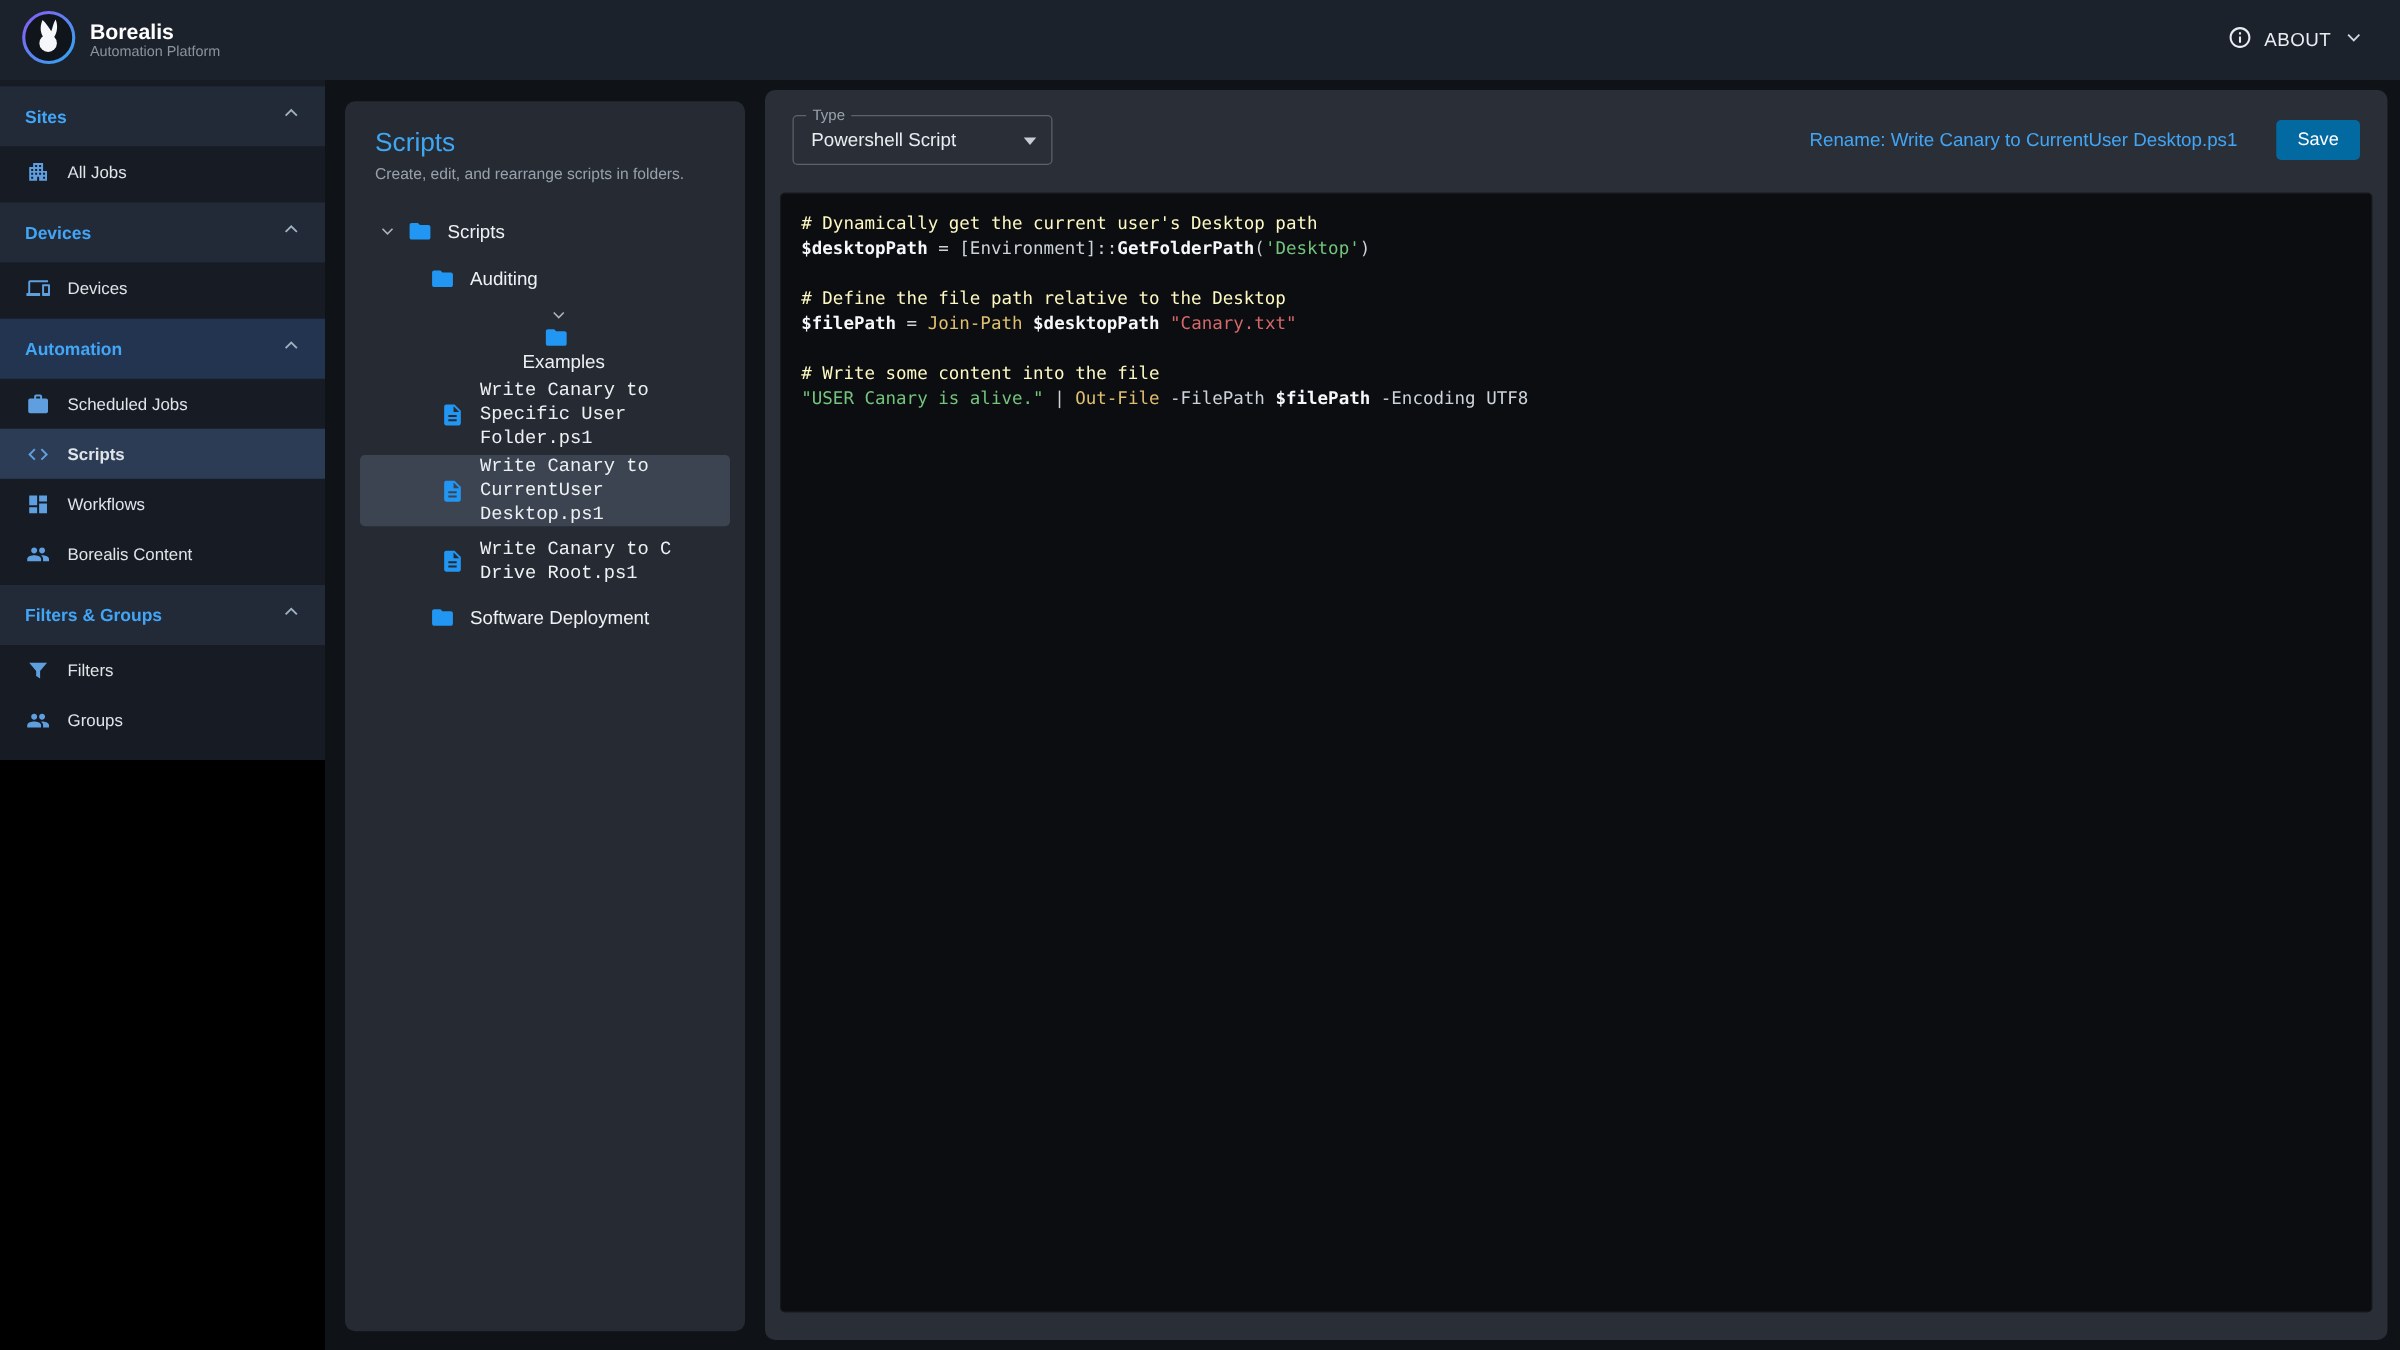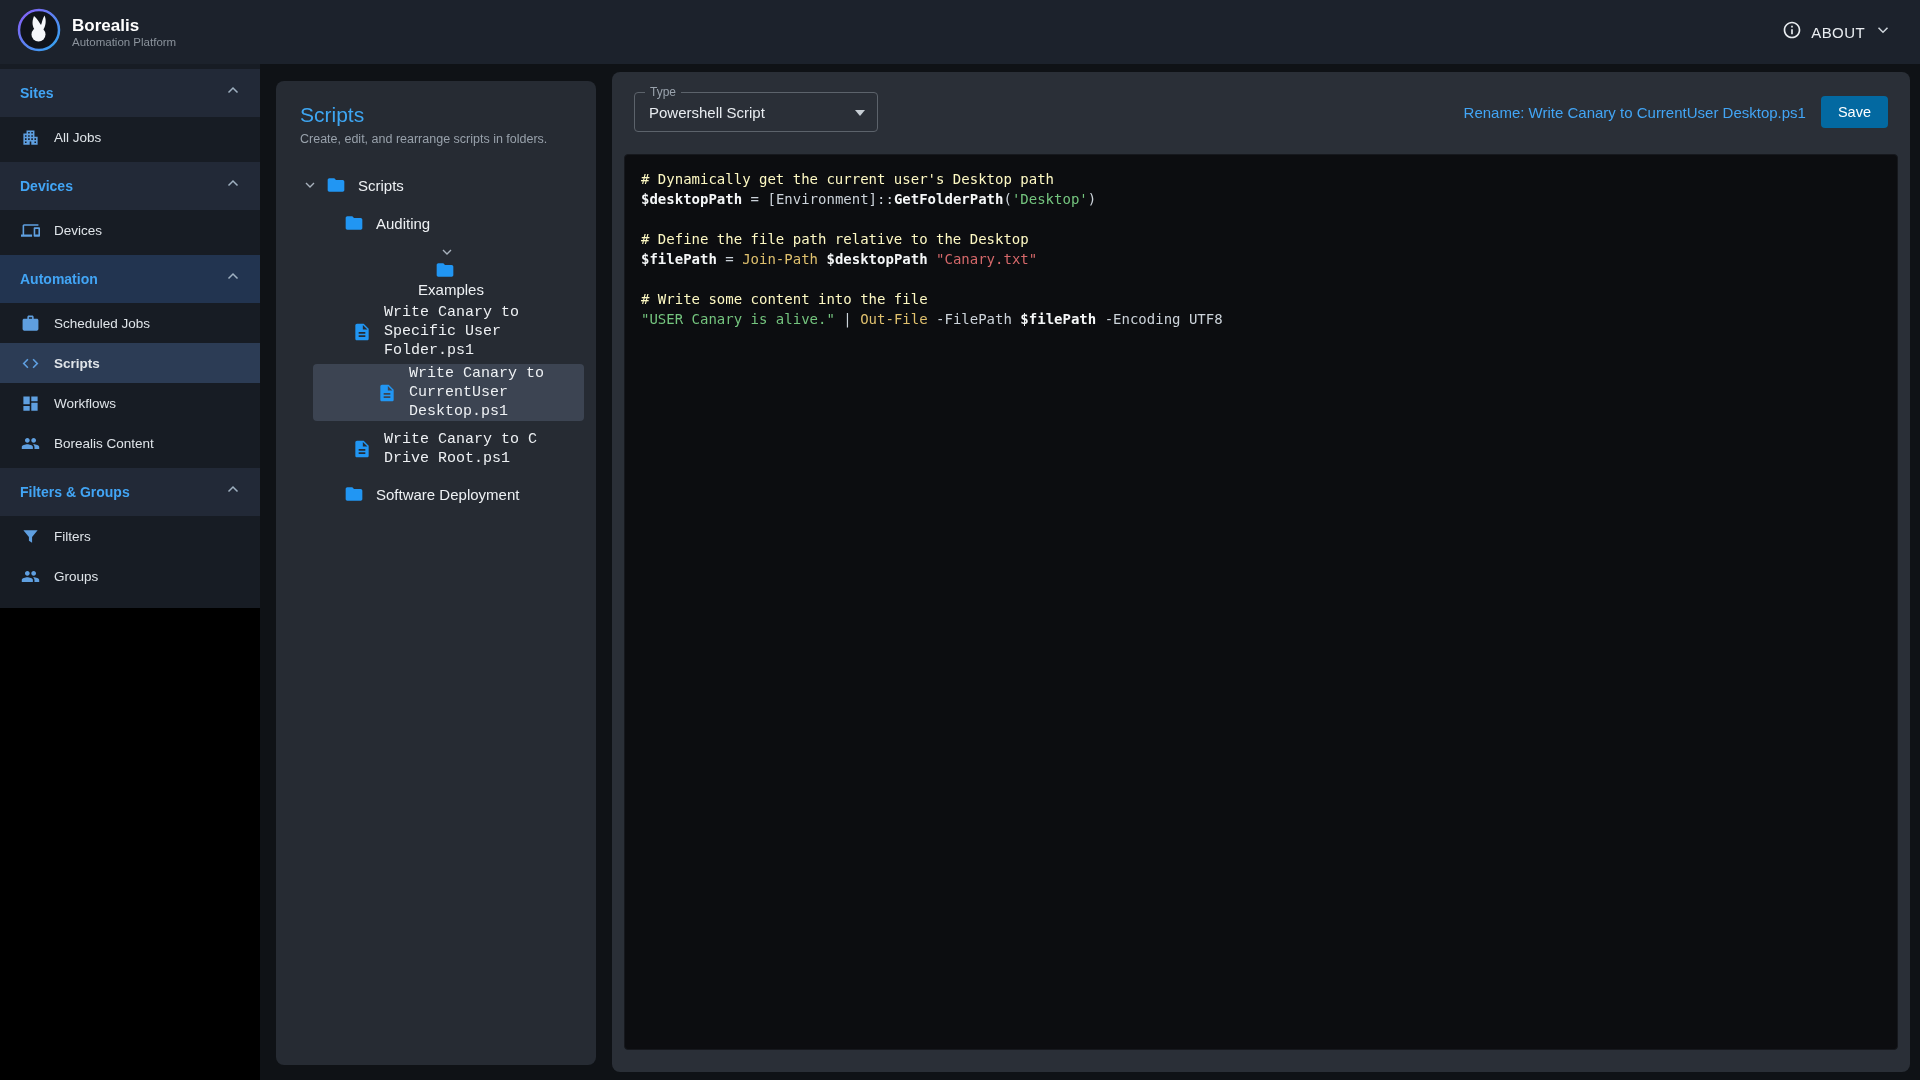--- a/index.html
+++ b/index.html
@@ -45,55 +45,55 @@
     border-radius:8px; overflow:hidden;
   }
   .tree-title { color:#3ea6f2; font-size:21px; font-weight:400; padding:22px 24px 5px; }
   .tree-subtitle { color:#98a1ab; font-size:12.5px; padding:0 8px 14px 24px; white-space:nowrap; }
   .tree { padding:8px 12px; display:flex; flex-direction:column; gap:4px; }
   .tree-row {
     display:flex; align-items:center; border-radius:4px; font-size:15px;
     color:#eef1f4; cursor:pointer; min-height:34px;
   }
   .tree-row.file-row { min-height:48px; }
-  .tree-row.selected { background:#3c4452;margin-left:25px; }
+  .tree-row.selected { background:#3c4452; }
   .ind0 { padding-left:14px; }
   .ind1 { padding-left:56px; }
   .ind1c { padding-left:30px;flex-direction:column; }
   .ind2 { padding-left:64px;font-family:Liberation Mono, monospace; }
   .tree-chev { width:16px; height:16px; margin-right:8px; stroke:#a9b3bd; stroke-width:2; fill:none; flex:none; }
   .tree-ico { width:20px; height:20px; margin-right:12px; flex:none; }
   .tree-ico svg { width:20px; height:20px; fill:#2196f3; }
   .tree-label { line-height:19px; }
   .file-row .tree-label { max-width:190px; }
   
   .editor-panel {
     flex:1; margin:8px 10px 8px 0; background:#2a2f37; border-radius:8px;
     display:flex; flex-direction:column; overflow:hidden;
   }
   .editor-header {
     display:flex; align-items:center; justify-content:space-between;
     padding:20px 22px 0 22px;
   }
   .type-select {
-    position:relative; width:244px; height:40px; border:1px solid #5c636b;
+    position:relative; width:208px; height:40px; border:1px solid #5c636b;
     border-radius:4px; display:flex; align-items:center; padding:0 34px 0 14px;
     cursor:pointer;
   }
   .type-select .flabel {
     position:absolute; top:-8px; left:10px; font-size:12px; color:#9aa3ad;
     background:#2a2f37; padding:0 5px;
   }
   .type-select .value { font-size:15px; color:#e9edf1; }
   .select-arrow {
     position:absolute; right:12px; top:17px; width:0; height:0;
     border-left:5px solid transparent; border-right:5px solid transparent;
     border-top:6px solid #c7ced5;
   }
-  .header-right { display:flex; align-items:center; gap:15px; }
+  .header-right { display:flex; align-items:center; gap:31px; }
   .rename-link { color:#42a5f5; font-size:15px; cursor:pointer; }
   .save-btn {
     background:#0369a1; color:#fff; border:none; border-radius:4px;
     font-size:14.5px; font-family:"Liberation Sans", sans-serif;
     padding:8px 17px; cursor:pointer; font-weight:500;
   }
   .code-editor {
     flex:1; margin:22px 12px 22px 12px; background:#0c0d10; border:1px solid #16181d;
     border-radius:4px; padding:14px 16px;
     font-family:"DejaVu Sans Mono", monospace; font-size:14px; line-height:20px;

